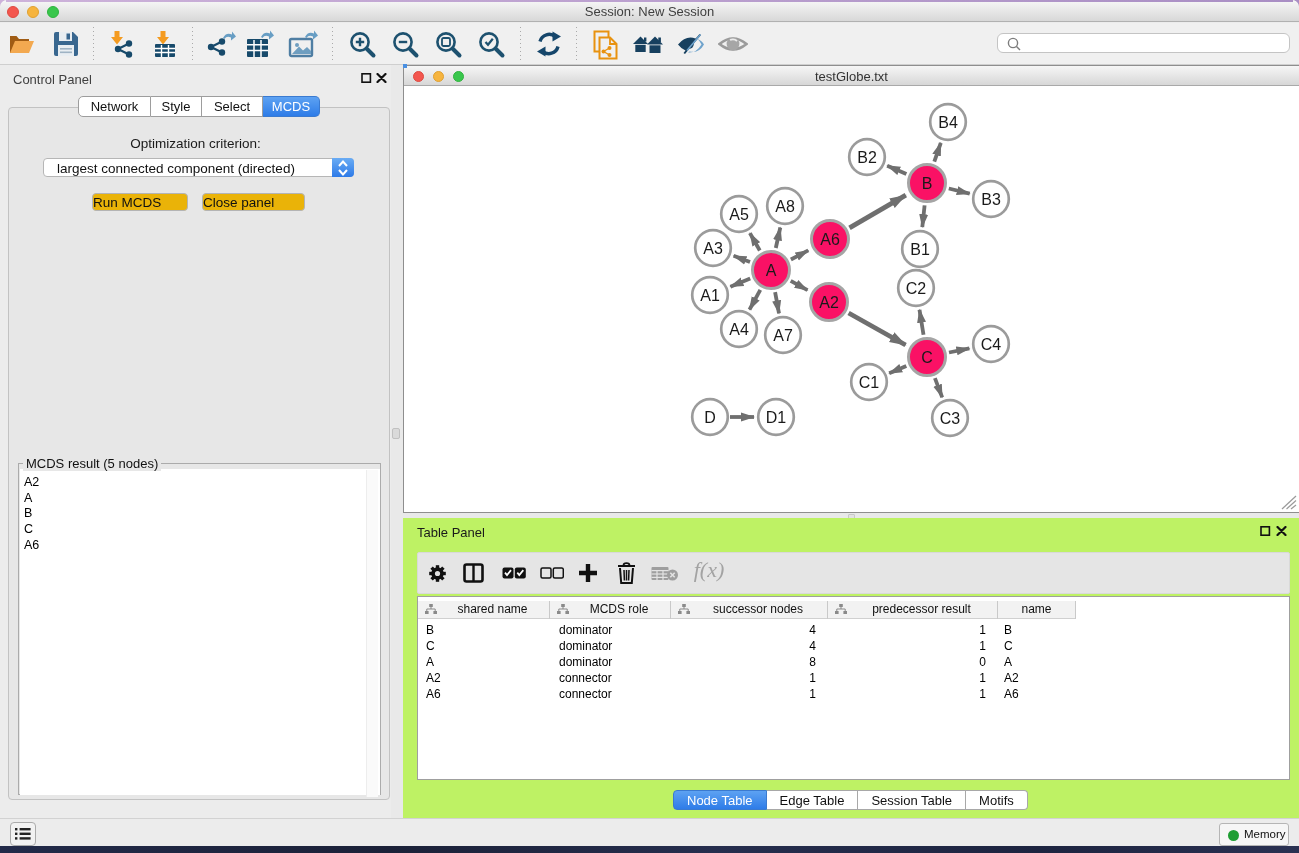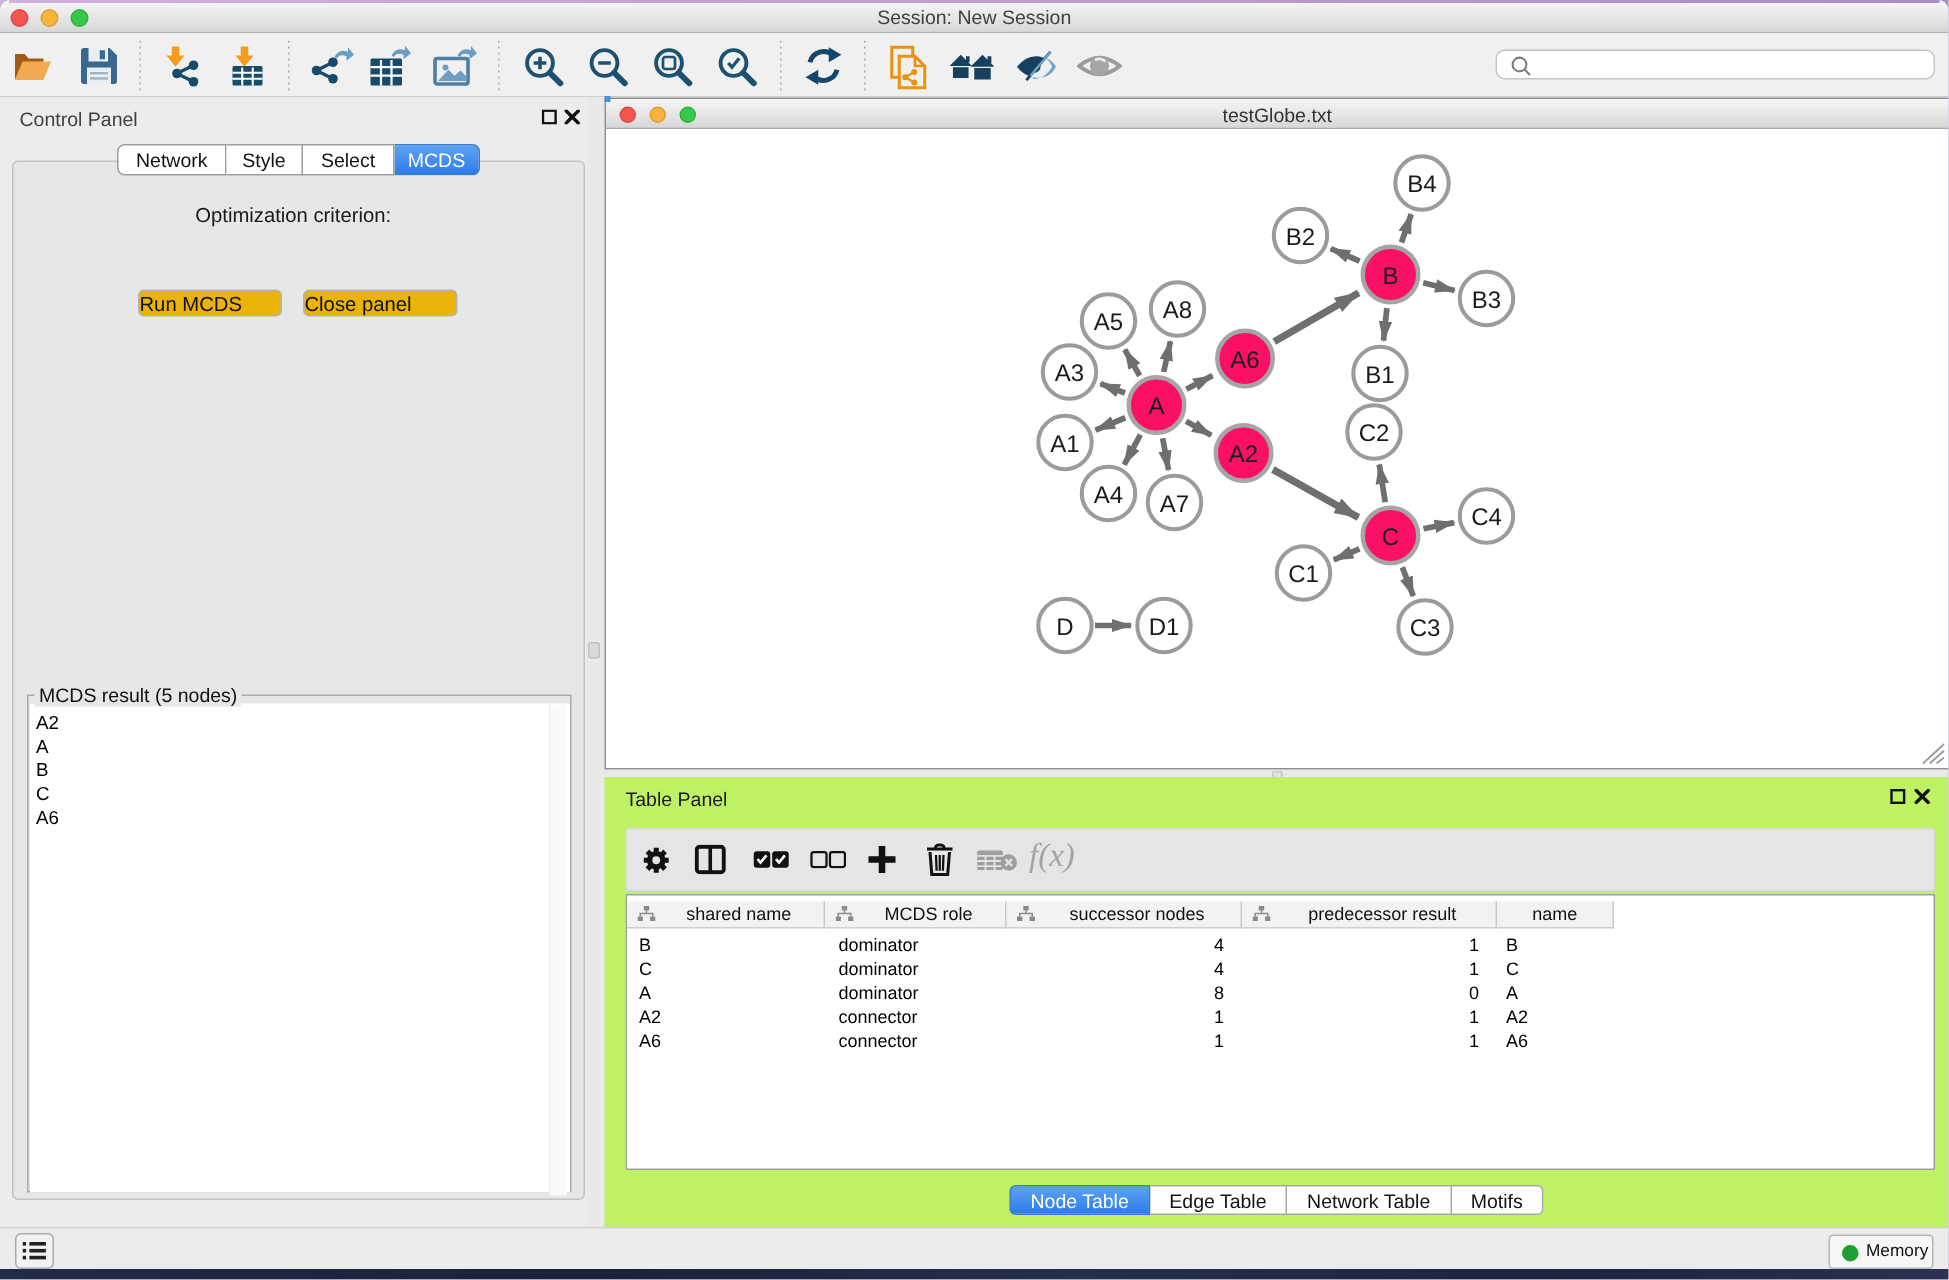--- a/index.html
+++ b/index.html
@@ -42,21 +42,21 @@
 #vshandle { position:absolute; left:1px; top:363px; width:8px; height:11px; background:#dadada; border:1px solid #c0c0c0; border-radius:2px; }
 
 #netwin { position:absolute; left:403px; top:0px; width:897px; height:448px; background:#fff; border:1px solid #8e8e8e; }
 #nettitle { position:absolute; left:0; top:0; width:100%; height:20px; background:linear-gradient(#f6f6f6,#d7d7d7); border-bottom:1px solid #a9a9a9; }
 #nettitle .title { position:absolute; left:0; right:0; top:3px; text-align:center; font-size:13px; color:#333; }
 .tl2 { position:absolute; top:4.5px; width:11px; height:11px; border-radius:50%; }
 #graph { position:absolute; left:0; top:21px;text-align:center; }
 
 #tpanel { position:absolute; left:403px; top:453px; width:896px; height:300px; background:#bef264; }
 #tpanel .ptitle { position:absolute; left:14px; top:7px; font-size:13px; color:#1a1a1a; }
-#ttoolbar { position:absolute; left:14px; top:34px; width:873px; height:42px; background:#e5e5e5; border:1px solid #d9d9d9; border-radius:2px; }
+#ttoolbar { position:absolute; left:14px; top:34px; width:873px; height:42px; background:#e5e5e5; border:1px solid #d9d9d9; border-radius:2px;text-align:center; }
 #tbox { position:absolute; left:14px; top:78px; width:873px; height:184px; background:#fff; border:1px solid #9f9f9f; }
 #thead { position:absolute; left:0; top:4px; width:658px; height:18px; background:#f2f2f2; border-bottom:1px solid #d0d0d0; }
 .hcell { position:absolute; top:0; height:18px; border-right:1px solid #c9c9c9; font-size:12px; color:#111; text-align:center; line-height:16px; }
 .trow { position:absolute; font-size:12px; color:#000; height:16px; line-height:16px; }
 
 #btabs { position:absolute; left:270px; top:272px; height:20px; display:flex; }
 .btab { height:20px; font-size:13px; color:#111; background:#fff; border:1px solid #a8a8a8; border-left:none; padding:0 13px; line-height:19px; }
 .btab.first { border-left:1px solid #a8a8a8; border-radius:4px 0 0 4px; }
 .btab.last { border-radius:0 4px 4px 0; }
 .btab.sel { background:linear-gradient(#5da2f2,#2e7ce8); color:#fff; border-color:#3a7ad0; }
@@ -241,20 +241,29 @@
           <path d="M1.5,1 L9.5,9 M9.5,1 L1.5,9" stroke="#111" stroke-width="2.2" stroke-linecap="round"></path>
         </svg>
       <div id="cpbody"></div>
       <div class="tabrow">
         <div class="tab first" style="width:73px;">Network</div>
         <div class="tab" style="width:51px;">Style</div>
         <div class="tab" style="width:61px;">Select</div>
         <div class="tab sel" style="width:57px;">MCDS</div>
       </div>
       <div id="optlabel">Optimization criterion:</div>
+      <div id="dropdown">
+        <div class="dtext">largest connected component (directed)</div>
+        <div class="spin">
+            <svg width="22" height="20" viewBox="0 0 22 20">
+          <path d="M7,8 L11,3.6 L15,8" fill="none" stroke="#fff" stroke-width="2"></path>
+          <path d="M7,12 L11,16.4 L15,12" fill="none" stroke="#fff" stroke-width="2"></path>
+        </svg>
+          </div>
+      </div>
       <div class="btn" style="left:92px; width:96px;">Run MCDS</div>
       <div class="btn" style="left:202px; width:103px;">Close panel</div>
       <div id="gbox">
         <div id="glist">
           <div class="li">A2</div>
             <div class="li">A</div>
             <div class="li">B</div>
             <div class="li">C</div>
             <div class="li">A6</div>
           <div id="gscroll"></div>
@@ -487,21 +496,21 @@
         <div class="trow" style="left:468px; top:89px; width:100px; text-align:right;">1</div>
         <div class="trow" style="left:586px; top:25px;">B</div>
         <div class="trow" style="left:586px; top:41px;">C</div>
         <div class="trow" style="left:586px; top:57px;">A</div>
         <div class="trow" style="left:586px; top:73px;">A2</div>
         <div class="trow" style="left:586px; top:89px;">A6</div>
       </div>
       <div id="btabs">
         <div class="btab first sel">Node Table</div>
         <div class="btab">Edge Table</div>
-        <div class="btab">Network Table</div>
+        <div class="btab">Session Table</div>
         <div class="btab last">Motifs</div>
       </div>
     </div>
   </div>
   <div id="statusbar">
     <div id="listbtn">
         <svg width="16" height="14" viewBox="0 0 16 14" style="margin:4px 0 0 4px;">
       <g fill="#222">
             <rect x="0" y="1" width="2.4" height="2.4"></rect>
             <rect x="0" y="5.6" width="2.4" height="2.4"></rect>

